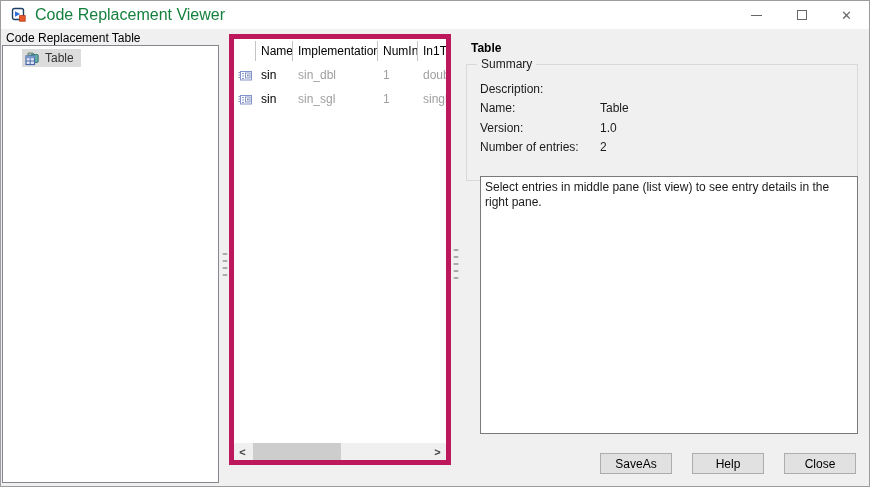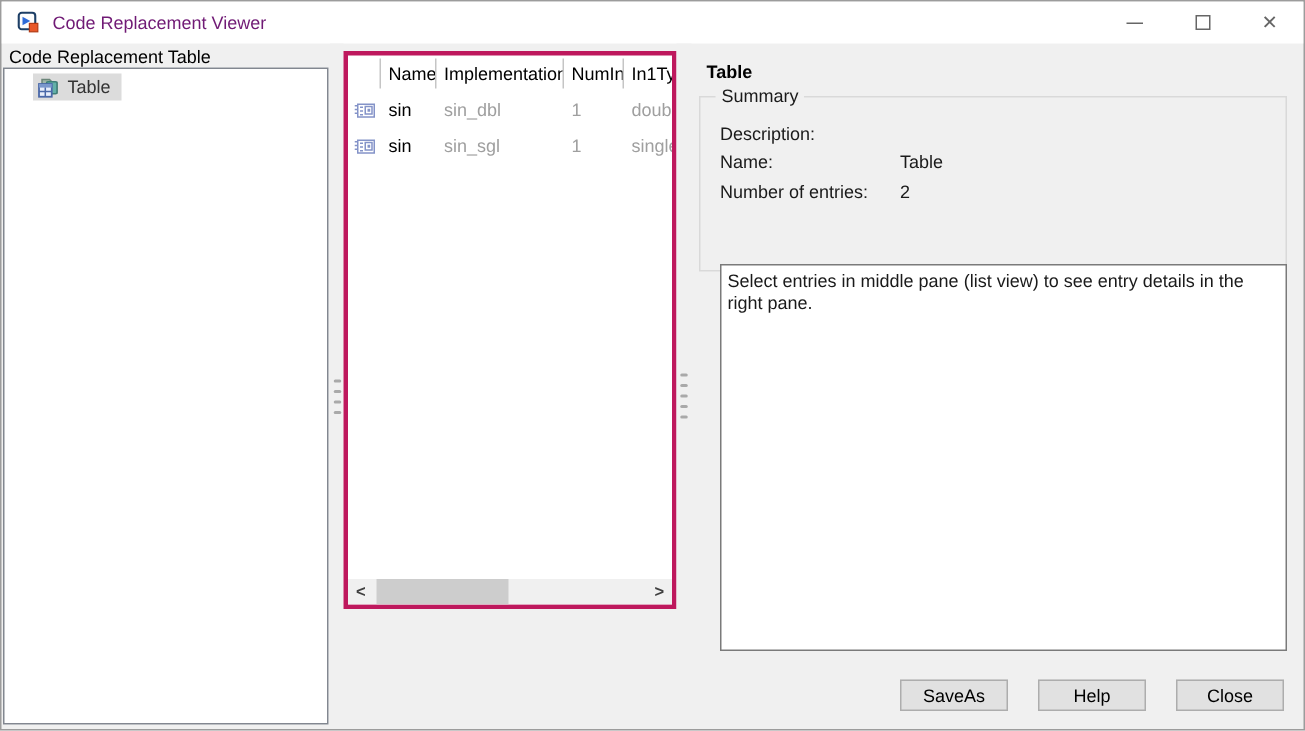--- a/index.html
+++ b/index.html
@@ -8,21 +8,21 @@
     position:relative; width:870px; height:487px;
     background:#f0f0f0; border:1px solid #9c9c9c; overflow:hidden;
     font-size:12px; color:#1a1a1a;
   }
   
   .titlebar {
     position:absolute; left:0; top:0; width:100%; height:28px;
     background:#ffffff; display:flex; align-items:center;
   }
   .app-icon { width:16px; height:16px; margin-left:10px; flex:0 0 auto; }
-  .title-text { margin-left:8px; color:#701a75; font-size:12px; white-space:nowrap; }
+  .title-text { margin-left:8px; color:#15803d; font-size:16px; white-space:nowrap; }
   .caption-controls { margin-left:auto; display:flex; height:100%; }
   .cap-btn {
     width:45px; height:100%; display:flex; align-items:center; justify-content:center;
     color:#666; cursor:default; font-family:"DejaVu Sans", sans-serif;
   }
   .glyph-min { width:11px; height:1px; background:#666; display:inline-block; }
   .glyph-max { width:10px; height:10px; border:1px solid #666; display:inline-block; }
   .glyph-close { font-size:13px; line-height:1; }
   
   .left-label { position:absolute; left:5px; top:30px; color:#000; }
@@ -32,22 +32,22 @@
   }
   .tree-item { display:inline-flex; align-items:center; margin:3px 0 0 19px; padding:1px 7px 1px 2px; background:#dcdcdc; }
   .tree-item .ticon { width:16px; height:16px; margin-right:5px; }
   .tree-item .tlabel { color:#333; }
   
   .splitter { position:absolute; top:28px; height:459px; background:#f0f0f0; }
   .splitter .grip { position:absolute; left:50%; transform:translateX(-50%); width:5px; }
   .grip i { display:block; width:5px; height:2px; border-radius:1px; background:#a9a9a9; margin-bottom:5px; }
   
   .mid-panel {
-    position:absolute; left:228px; top:33px; width:222px; height:372px;
-    background:#fff; border:3px solid #be185d; overflow:hidden;
+    position:absolute; left:228px; top:33px; width:222px; height:431px;
+    background:#fff; border:5px solid #be185d; overflow:hidden;
   }
   .lrow { display:flex; height:24px; align-items:center; }
   .c0 { width:22px; flex:0 0 auto; display:flex; justify-content:center; align-items:center; }
   .c1 { width:37px; flex:0 0 auto; }
   .c2 { width:85px; flex:0 0 auto; }
   .c3 { width:40px; flex:0 0 auto; }
   .c4 { flex:1 1 auto; }
   .c1,.c2,.c3,.c4 { padding-left:5px; white-space:nowrap; overflow:hidden; }
   .lheader .c0,.lheader .c1,.lheader .c2,.lheader .c3 { border-right:1px solid #c5c5c5; height:20px; }
   .lheader { color:#000; }
@@ -211,20 +211,24 @@
       <div class="gb-rows">
         <div class="gb-row">
           <span class="gb-label">Description:</span>
           <span class="gb-value"></span>
         </div>
         <div class="gb-row">
           <span class="gb-label">Name:</span>
           <span class="gb-value">Table</span>
         </div>
         <div class="gb-row">
+          <span class="gb-label">Version:</span>
+          <span class="gb-value">1.0</span>
+        </div>
+        <div class="gb-row">
           <span class="gb-label">Number of entries:</span>
           <span class="gb-value">2</span>
         </div>
       </div>
     </div>
 
     <div class="details-box">Select entries in middle pane (list view) to see entry details in the right pane.</div>
 
     <div class="btn-row">
       <div class="btn">SaveAs</div>

